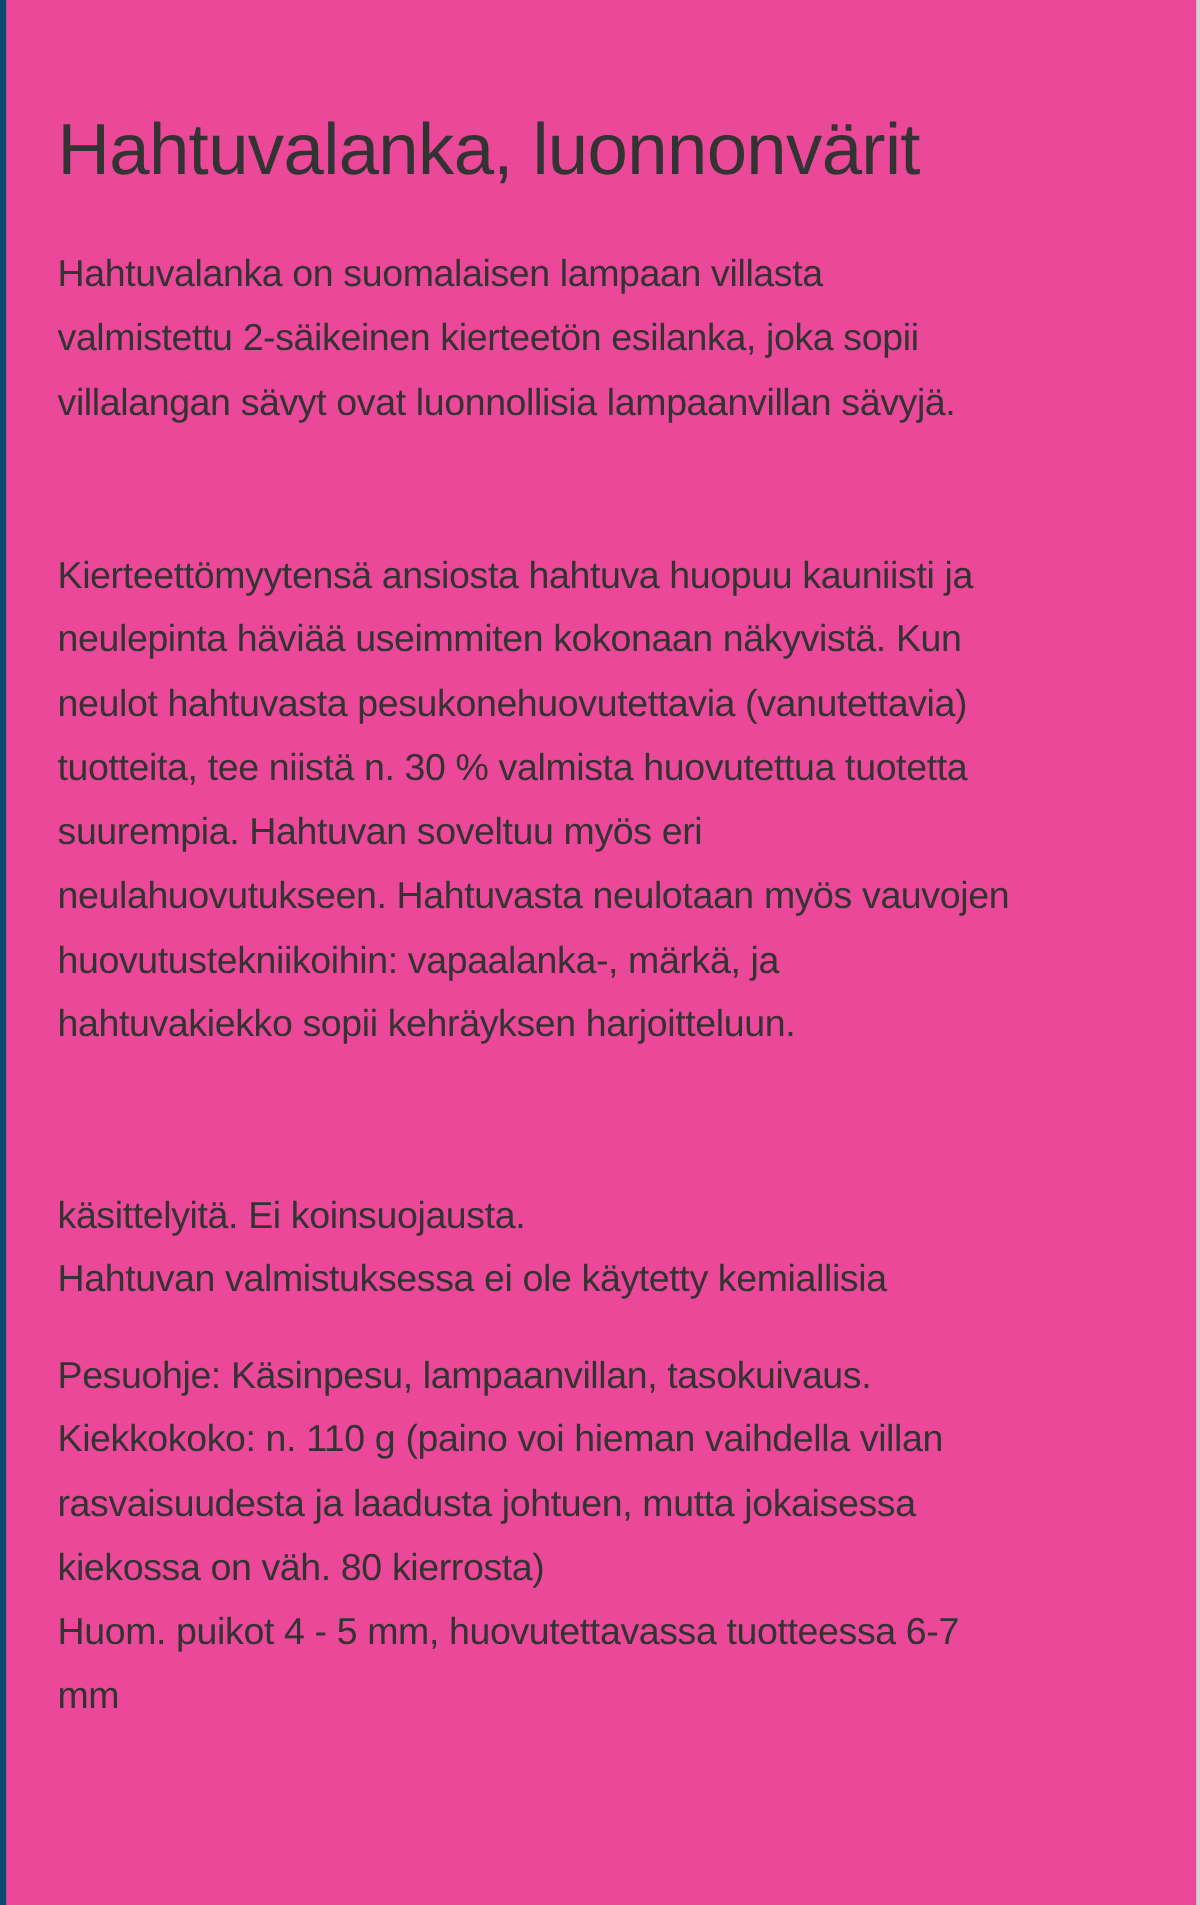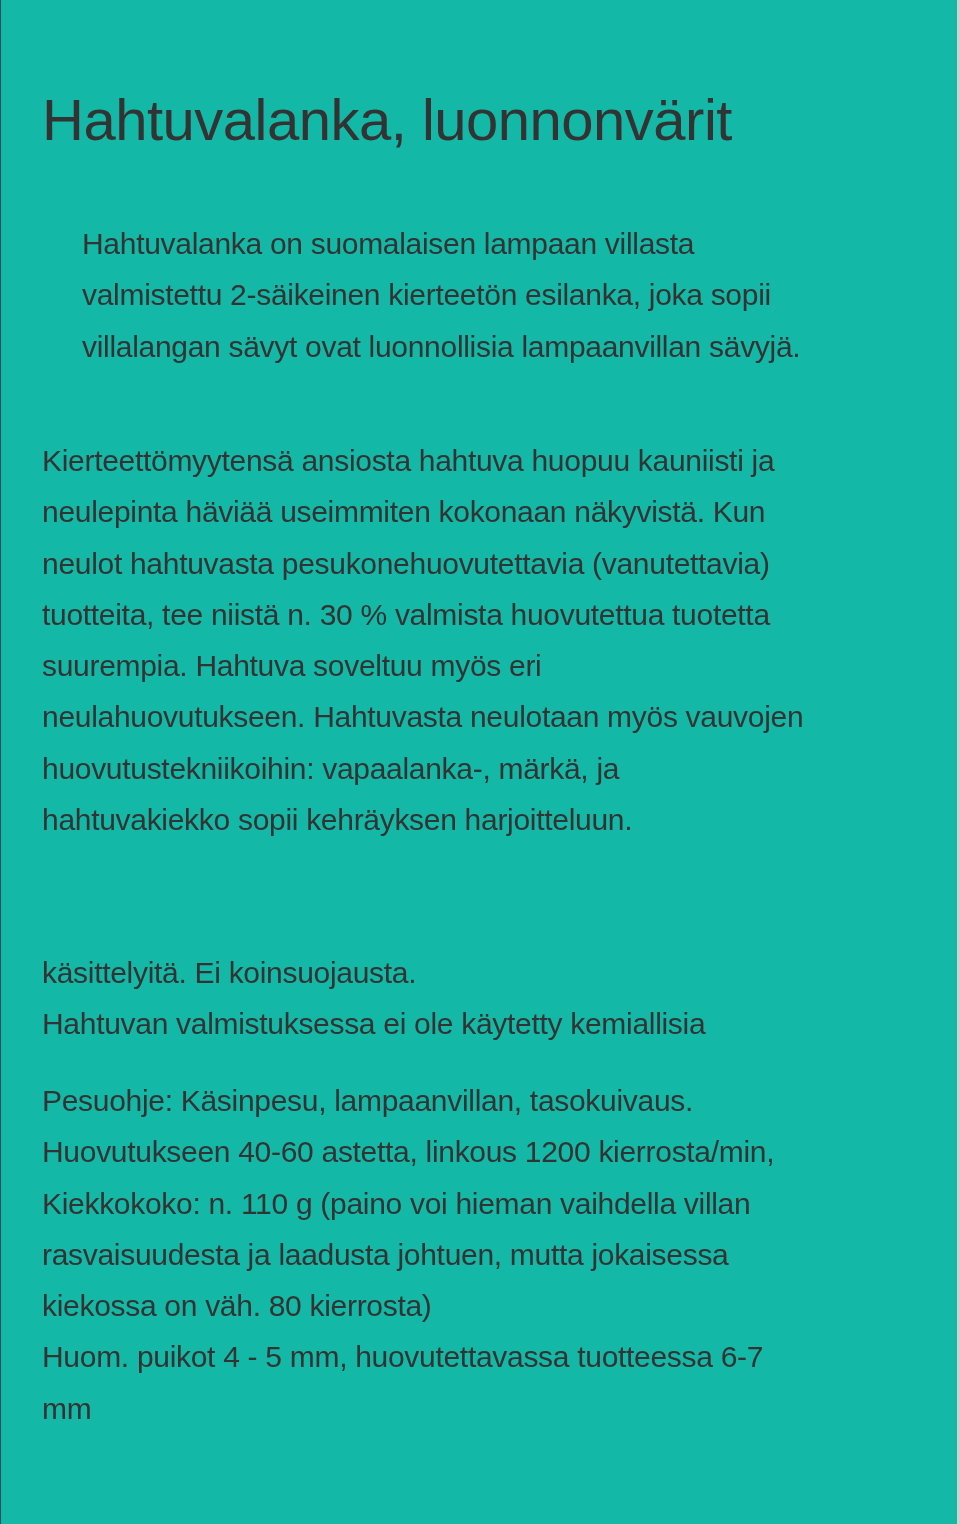--- a/index.html
+++ b/index.html
@@ -10,23 +10,23 @@
     body {
       width: 960px;
       height: 1524px;
       overflow: hidden;
     }
     .frame {
       position: relative;
       width: 960px;
       height: 1524px;
       box-sizing: border-box;
-      border-left: 1px solid #0c4a6e;
+      border-left: 5px solid #0c4a6e;
       border-right: 3px solid #d2d2d2;
-      background: #14b8a6;
+      background: #ec4899;
     }
     .content {
       position: absolute;
       left: 41px;
       top: 0;
       width: 880px;
       color: #333333;
       font-family: "Liberation Sans", sans-serif;
     }
     .title {
@@ -53,45 +53,44 @@
     }
     .line { display: block; }
   </style>
 </head>
 <body>
 
 <div class="frame">
   <div class="content">
     <h1 class="title">Hahtuvalanka, luonnonvärit</h1>
 
-    <p class="para" style="top:218px;margin-left:40px;">
+    <p class="para" style="top:194px;">
       <span class="line">Hahtuvalanka on suomalaisen lampaan villasta</span>
       <span class="line">valmistettu 2-säikeinen kierteetön esilanka, joka sopii</span>
       <span class="line">villalangan sävyt ovat luonnollisia lampaanvillan sävyjä.</span>
     </p>
 
     <p class="para" style="top:435px;">
       <span class="line">Kierteettömyytensä ansiosta hahtuva huopuu kauniisti ja</span>
       <span class="line">neulepinta häviää useimmiten kokonaan näkyvistä. Kun</span>
       <span class="line">neulot hahtuvasta pesukonehuovutettavia (vanutettavia)</span>
       <span class="line">tuotteita, tee niistä n. 30 % valmista huovutettua tuotetta</span>
-      <span class="line">suurempia. Hahtuva soveltuu myös eri</span>
+      <span class="line">suurempia. Hahtuvan soveltuu myös eri</span>
       <span class="line">neulahuovutukseen. Hahtuvasta neulotaan myös vauvojen</span>
       <span class="line">huovutustekniikoihin: vapaalanka-, märkä, ja</span>
       <span class="line">hahtuvakiekko sopii kehräyksen harjoitteluun.</span>
     </p>
 
     <p class="para" style="top:947px;">
       <span class="line">käsittelyitä. Ei koinsuojausta.</span>
       <span class="line">Hahtuvan valmistuksessa ei ole käytetty kemiallisia</span>
     </p>
 
     <p class="para" style="top:1075px;">
       <span class="line">Pesuohje: Käsinpesu, lampaanvillan, tasokuivaus.</span>
-      <span class="line">Huovutukseen 40-60 astetta, linkous 1200 kierrosta/min,</span>
       <span class="line">Kiekkokoko: n. 110 g (paino voi hieman vaihdella villan</span>
       <span class="line">rasvaisuudesta ja laadusta johtuen, mutta jokaisessa</span>
       <span class="line">kiekossa on väh. 80 kierrosta)</span>
       <span class="line">Huom. puikot 4 - 5 mm, huovutettavassa tuotteessa 6-7</span>
       <span class="line">mm</span>
     </p>
   </div>
 </div>
 
 </body></html>

